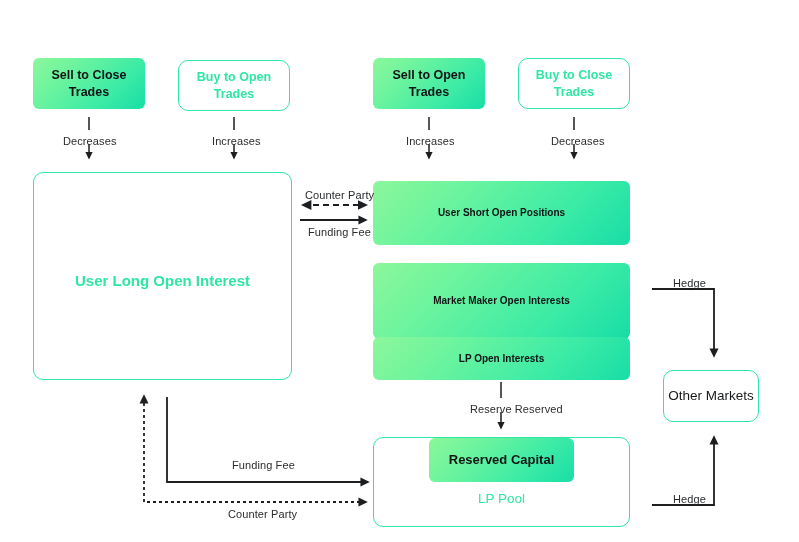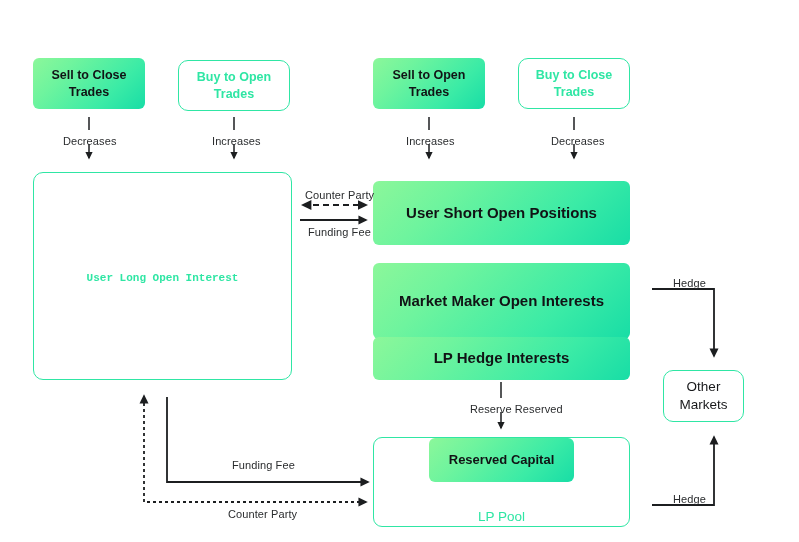--- a/index.html
+++ b/index.html
@@ -20,43 +20,43 @@
     background:linear-gradient(135deg,#8CF79A 0%,#6EF49E 28%,#3BEBA6 70%,#18DDA6 100%);
     color:#111315;border-radius:6px;
   }
   .node.outline{
     background:#ffffff;border:1.4px solid #2FE6A4;border-radius:10px;
     color:#2FE6A4;
   }
   .node.outline.dark-label{color:#18191b;}
 
   .t-top    {font-size:12.5px;font-weight:700;}
-  .t-mid    {font-size:15px;font-weight:700;}
-  .t-oi     {font-size:11px;font-weight:700;font-family:Liberation Mono, monospace;}
+  .t-mid    {font-size:10px;font-weight:700;}
+  .t-oi     {font-size:15px;font-weight:700;}
   .t-other  {font-size:13.5px;font-weight:400;}
   .t-lppool {font-size:13.5px;font-weight:400;color:#18191b;}
   .t-res    {font-size:13px;font-weight:700;}
 
   
   #n-sell-close{left:33px;  top:58px;  width:112px;height:51px;}
   #n-buy-open  {left:178px; top:60px;  width:112px;height:51px;}
   #n-sell-open {left:373px; top:58px;  width:112px;height:51px;}
   #n-buy-close {left:518px; top:58px;  width:112px;height:51px;}
 
   #n-long      {left:33px;  top:172px; width:259px;height:208px;
                 align-items:flex-start;padding-top:98px;}
   #n-short     {left:373px; top:181px; width:257px;height:64px;}
   #n-mm        {left:373px; top:263px; width:257px;height:76px;}
   #n-lpoi      {left:373px; top:337px; width:257px;height:43px;}
 
   #n-lppool    {left:373px; top:437px; width:257px;height:90px;
-                align-items:flex-end;border-radius:9px;}
+                align-items:flex-end;padding-bottom:18px;}
   #n-reserved  {left:429px; top:438px; width:145px;height:44px;}
 
-  #n-other     {left:663px; top:370px; width:81px;height:52px;}
+  #n-other     {left:663px; top:370px; width:96px;height:52px;}
 
   
   .elabel{
     position:absolute;font-size:11px;color:#2a2c2e;
     white-space:nowrap;font-weight:400;letter-spacing:.1px;
   }
   #l-decreases1{left:63px;  top:135px;}
   #l-increases1{left:212px; top:135px;}
   #l-increases2{left:406px; top:135px;}
   #l-decreases2{left:551px; top:135px;}
@@ -149,21 +149,21 @@
 
   <div class="node filled t-mid" id="n-short">
     <span>User Short Open Positions</span>
   </div>
 
   <div class="node filled t-mid" id="n-mm">
     <span>Market Maker Open Interests</span>
   </div>
 
   <div class="node filled t-mid" id="n-lpoi">
-    <span>LP Hedge Interests</span>
+    <span>LP Open Interests</span>
   </div>
 
   <div class="node outline t-lppool" id="n-lppool">
     <span>LP Pool</span>
   </div>
 
   <div class="node filled t-res" id="n-reserved">
     <span>Reserved Capital</span>
   </div>
 

